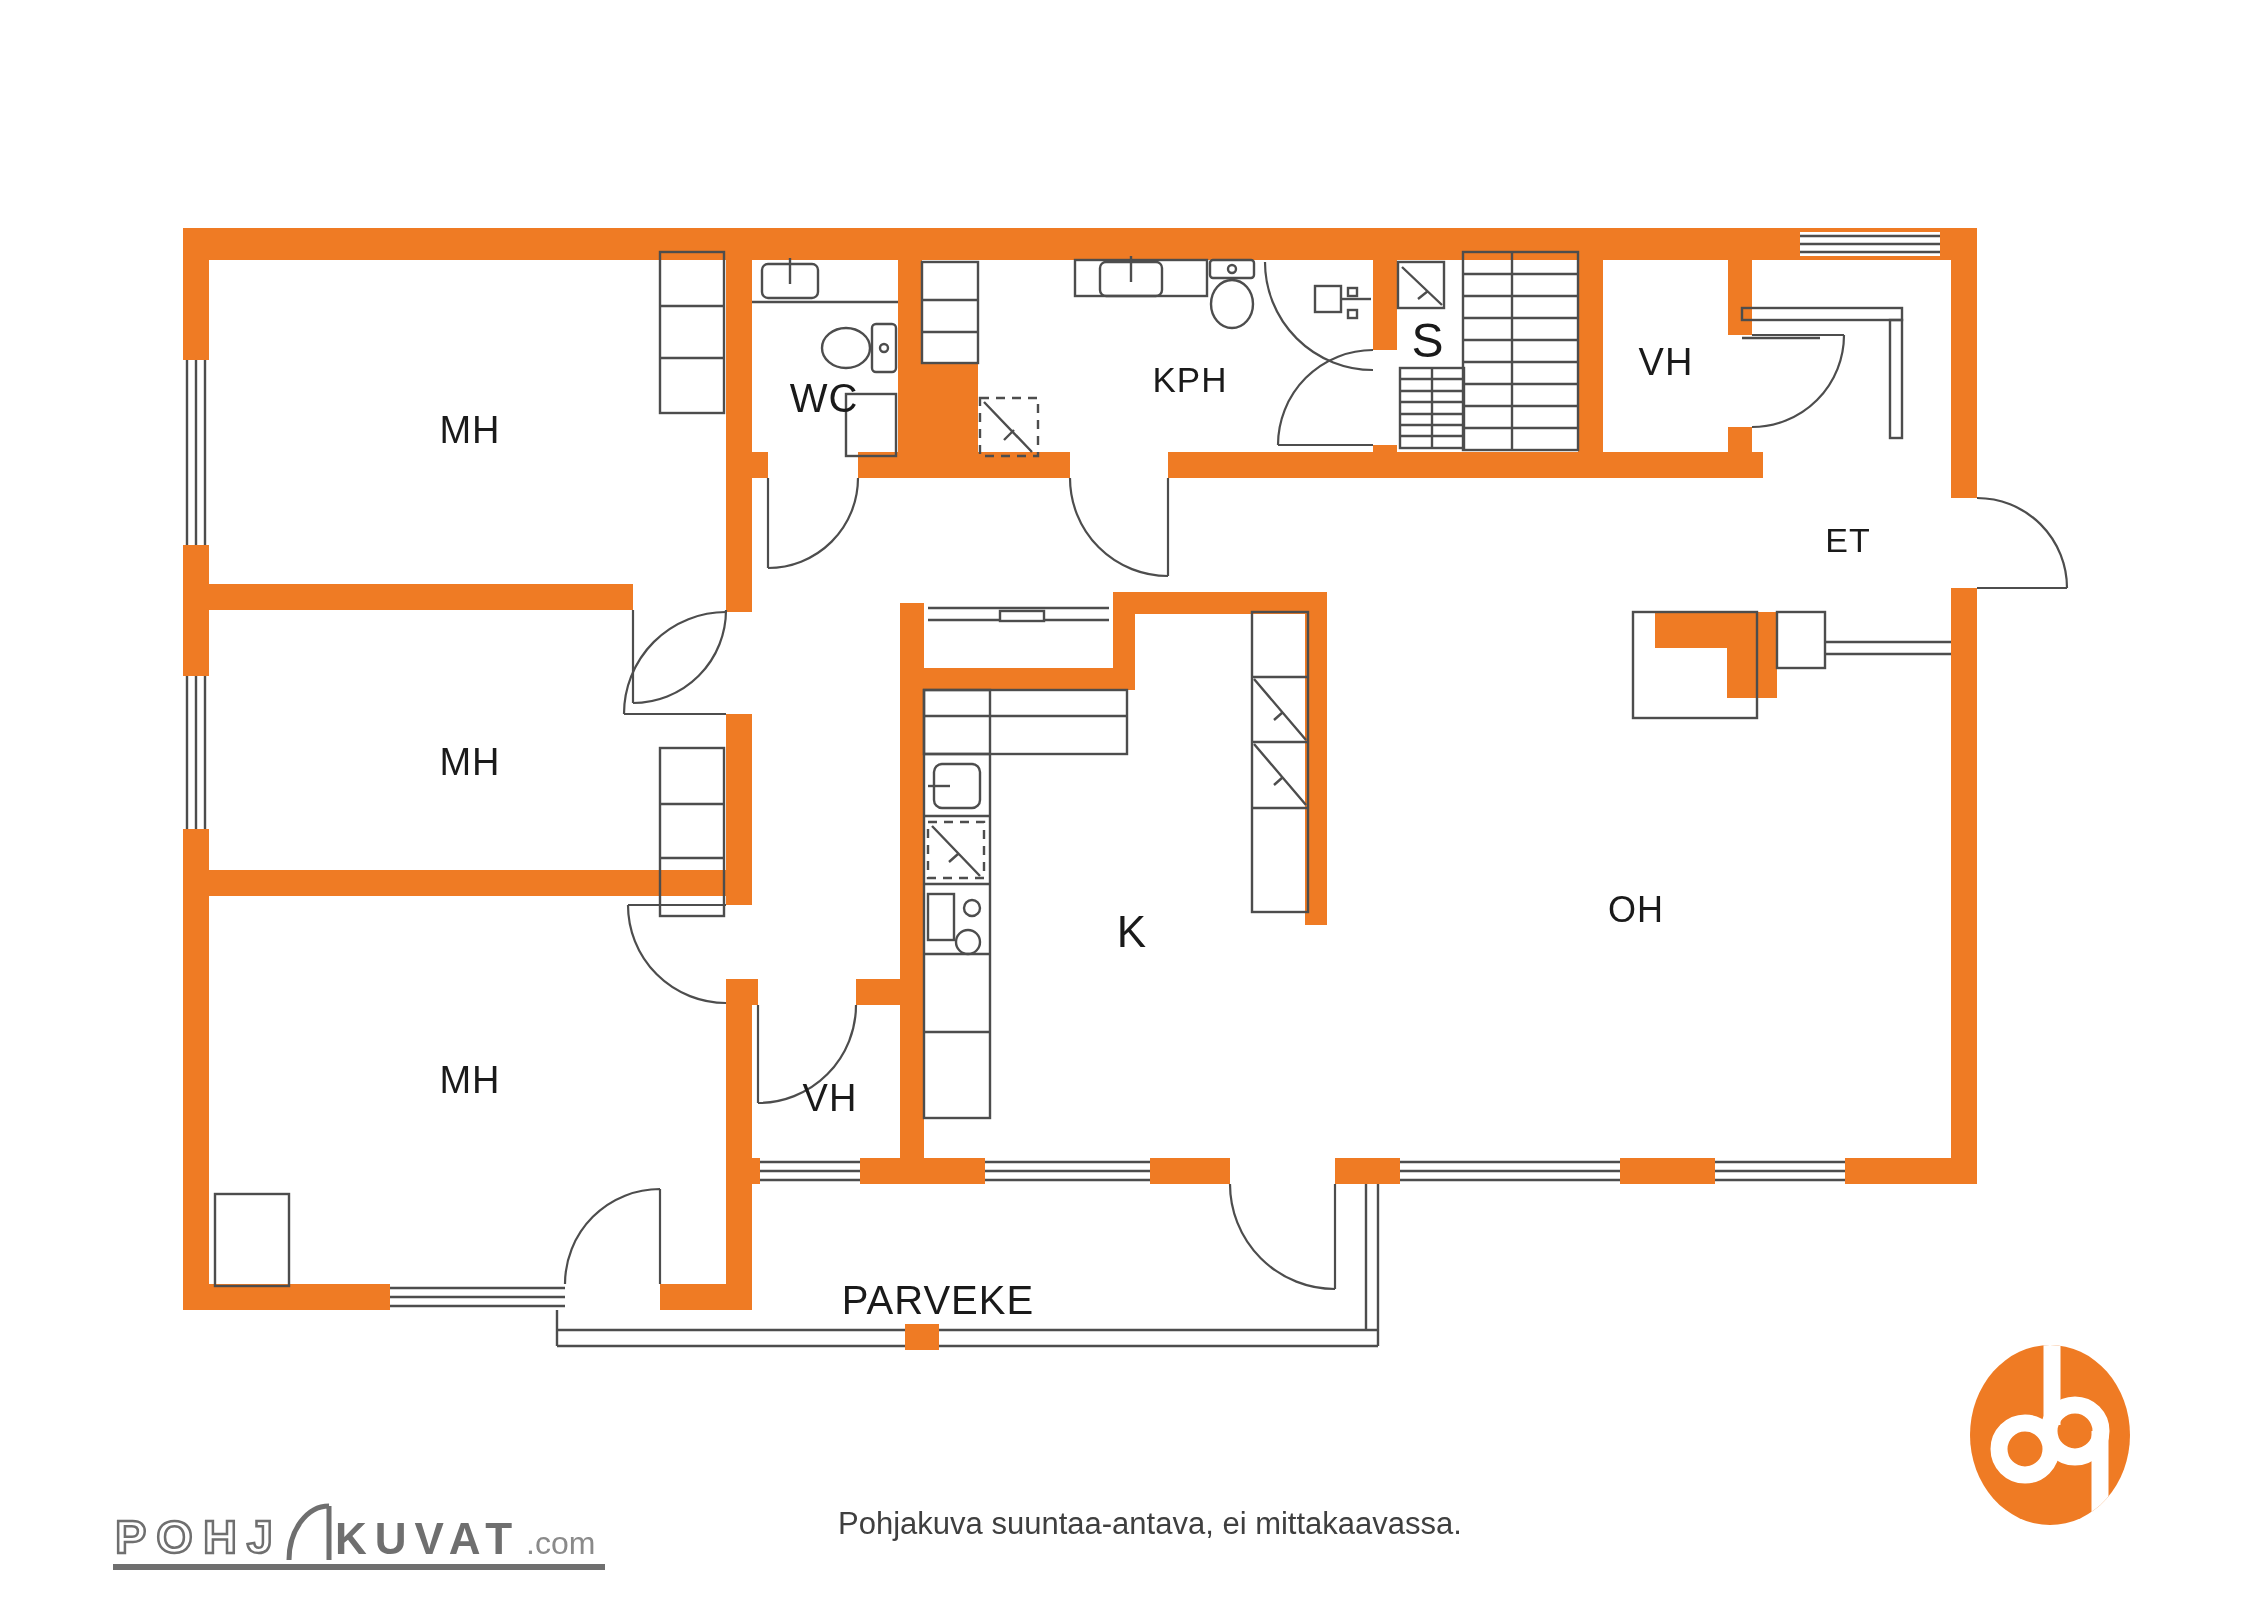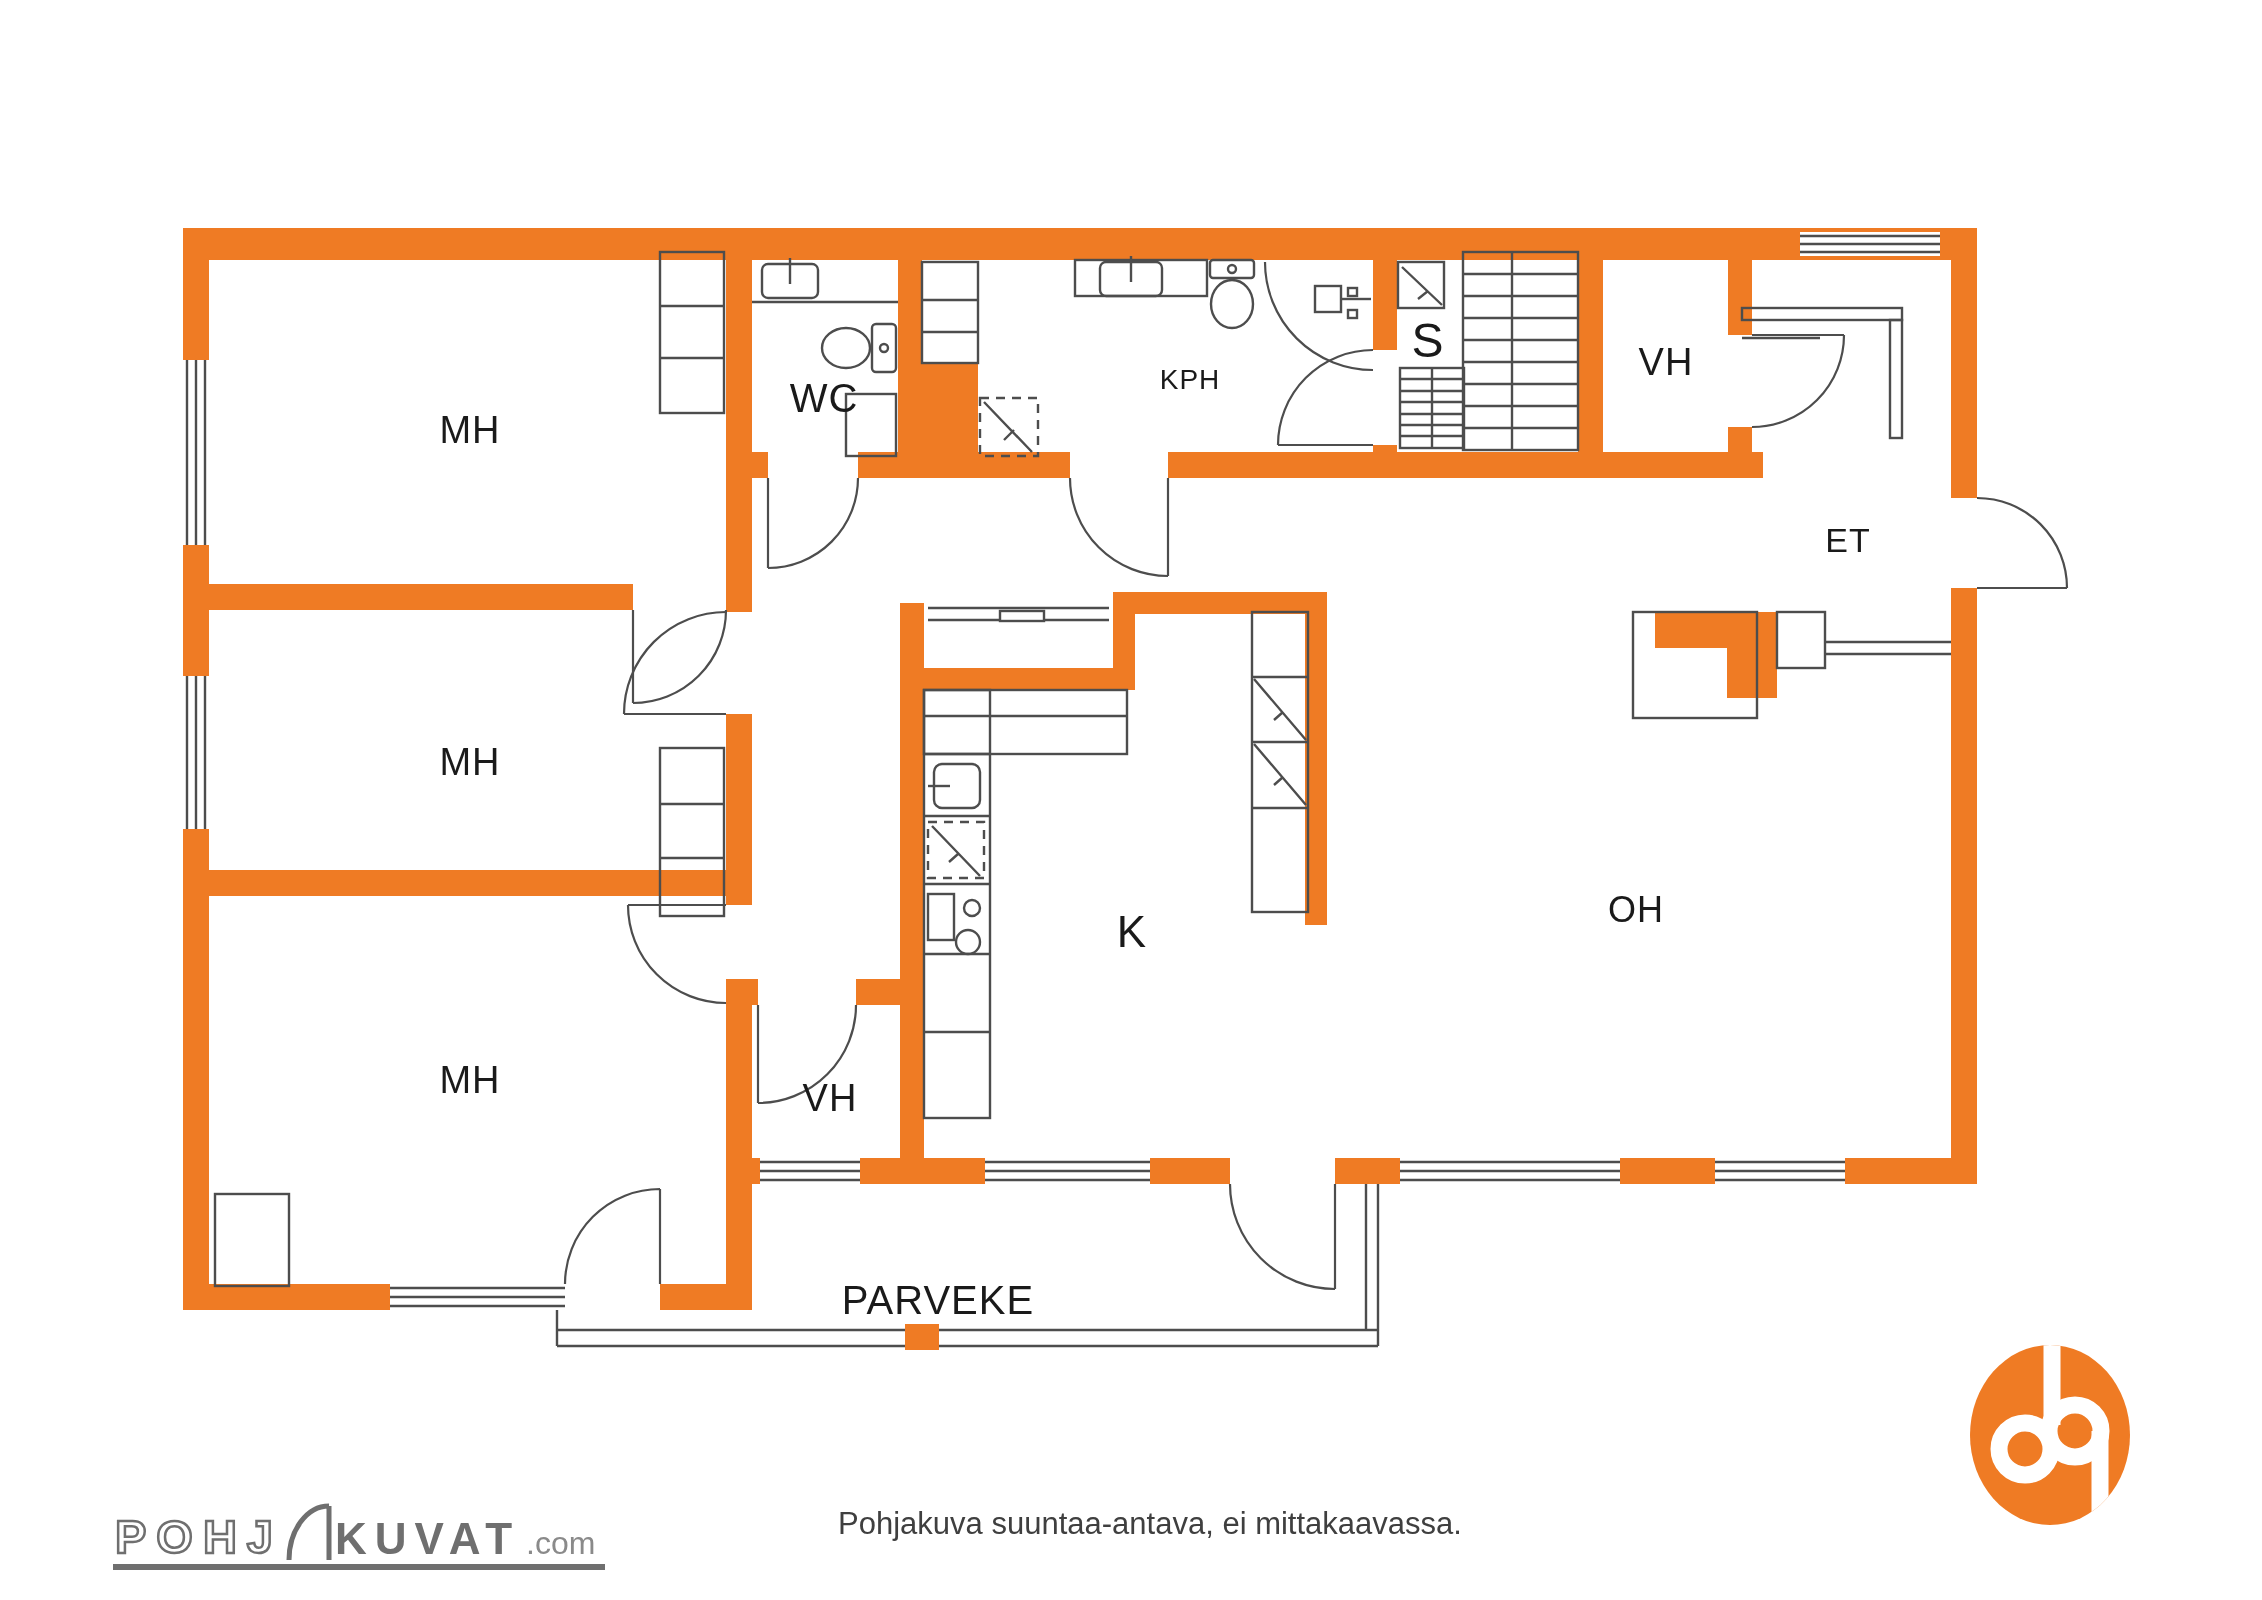--- a/index.html
+++ b/index.html
@@ -211,21 +211,21 @@
           <path d="M660 804H724 M660 858H724"></path>
         <rect x="215" y="1194" width="74" height="92"></rect>
       </g>
     </g>
   </svg>
 
   <span class="lbl" style="left:470px;top:430px;font-size:38px">MH</span>
   <span class="lbl" style="left:470px;top:762px;font-size:38px">MH</span>
   <span class="lbl" style="left:470px;top:1080px;font-size:38px">MH</span>
   <span class="lbl" style="left:824px;top:398px;font-size:40px">WC</span>
-  <span class="lbl" style="left:1190px;top:380px;font-size:28px">KPH</span>
+  <span class="lbl" style="left:1190px;top:380px;font-size:35px">KPH</span>
   <span class="lbl" style="left:1428px;top:340px;font-size:48px">S</span>
   <span class="lbl" style="left:1666px;top:362px;font-size:38px">VH</span>
   <span class="lbl" style="left:1848px;top:540px;font-size:34px">ET</span>
   <span class="lbl" style="left:1132px;top:932px;font-size:44px">K</span>
   <span class="lbl" style="left:1636px;top:910px;font-size:36px">OH</span>
   <span class="lbl" style="left:830px;top:1098px;font-size:38px">VH</span>
   <span class="lbl" style="left:938px;top:1300px;font-size:40px">PARVEKE</span>
 
   <div class="wm">
     <span class="outline">POHJ</span>

